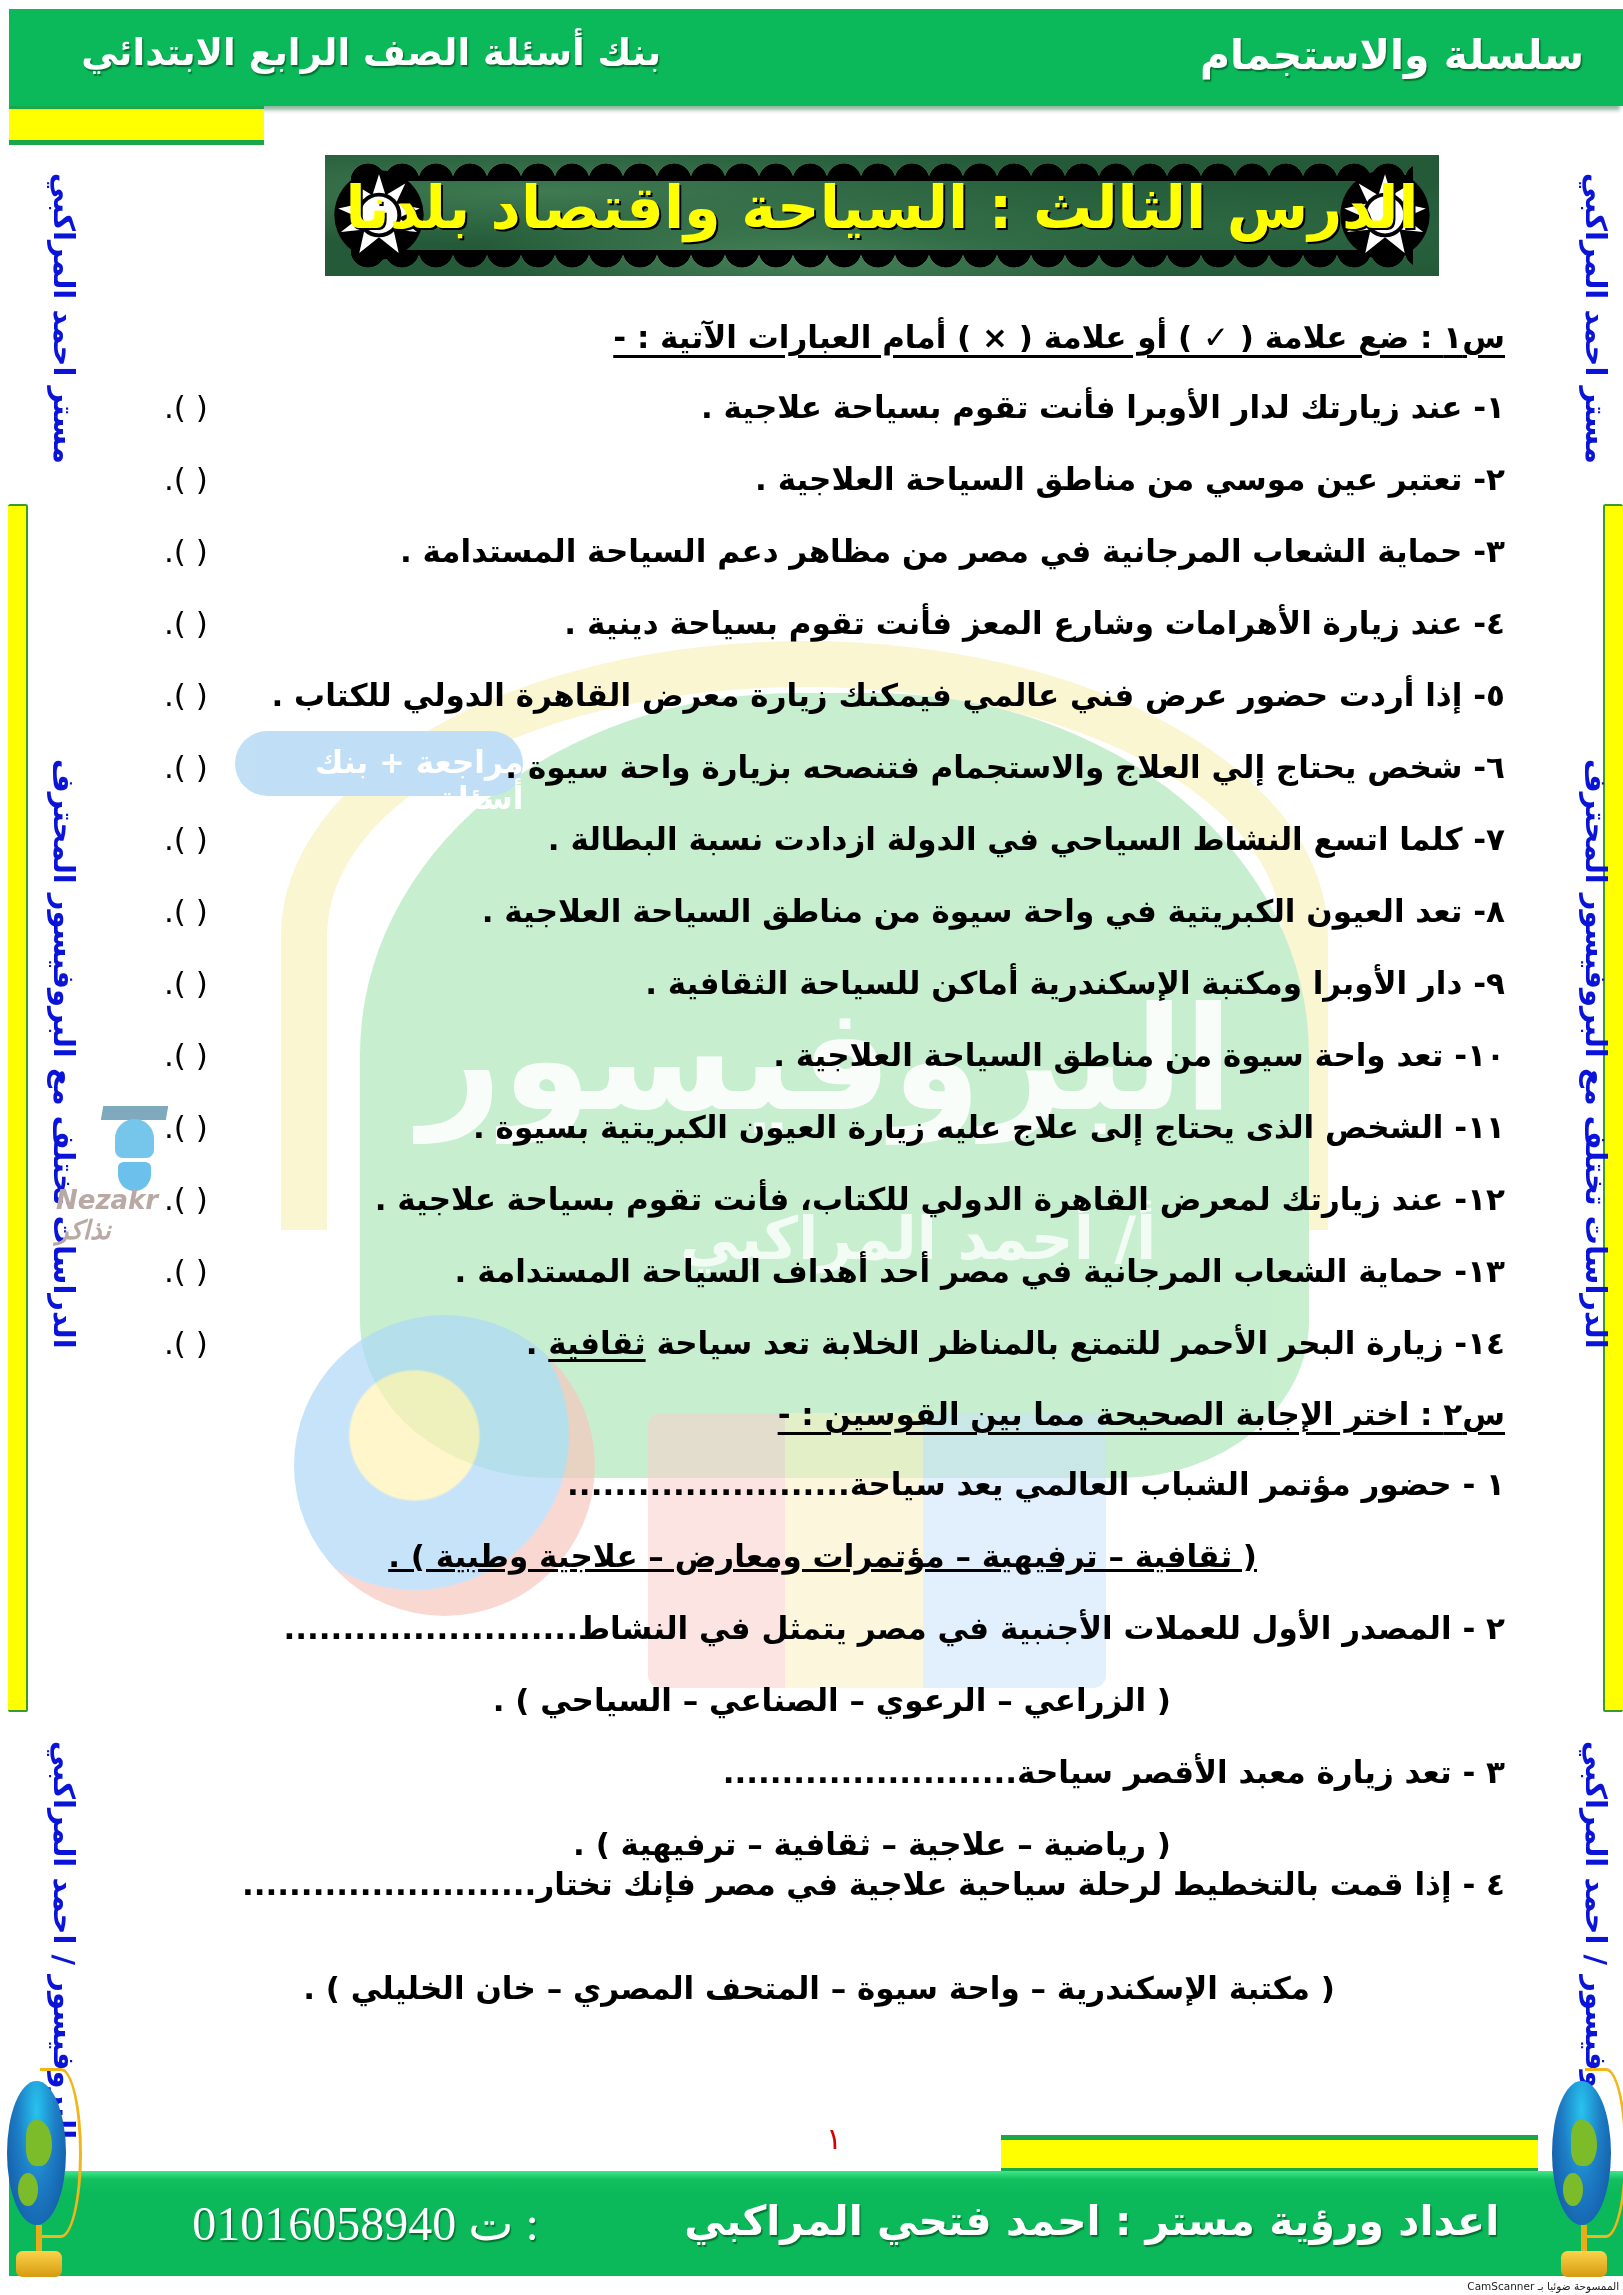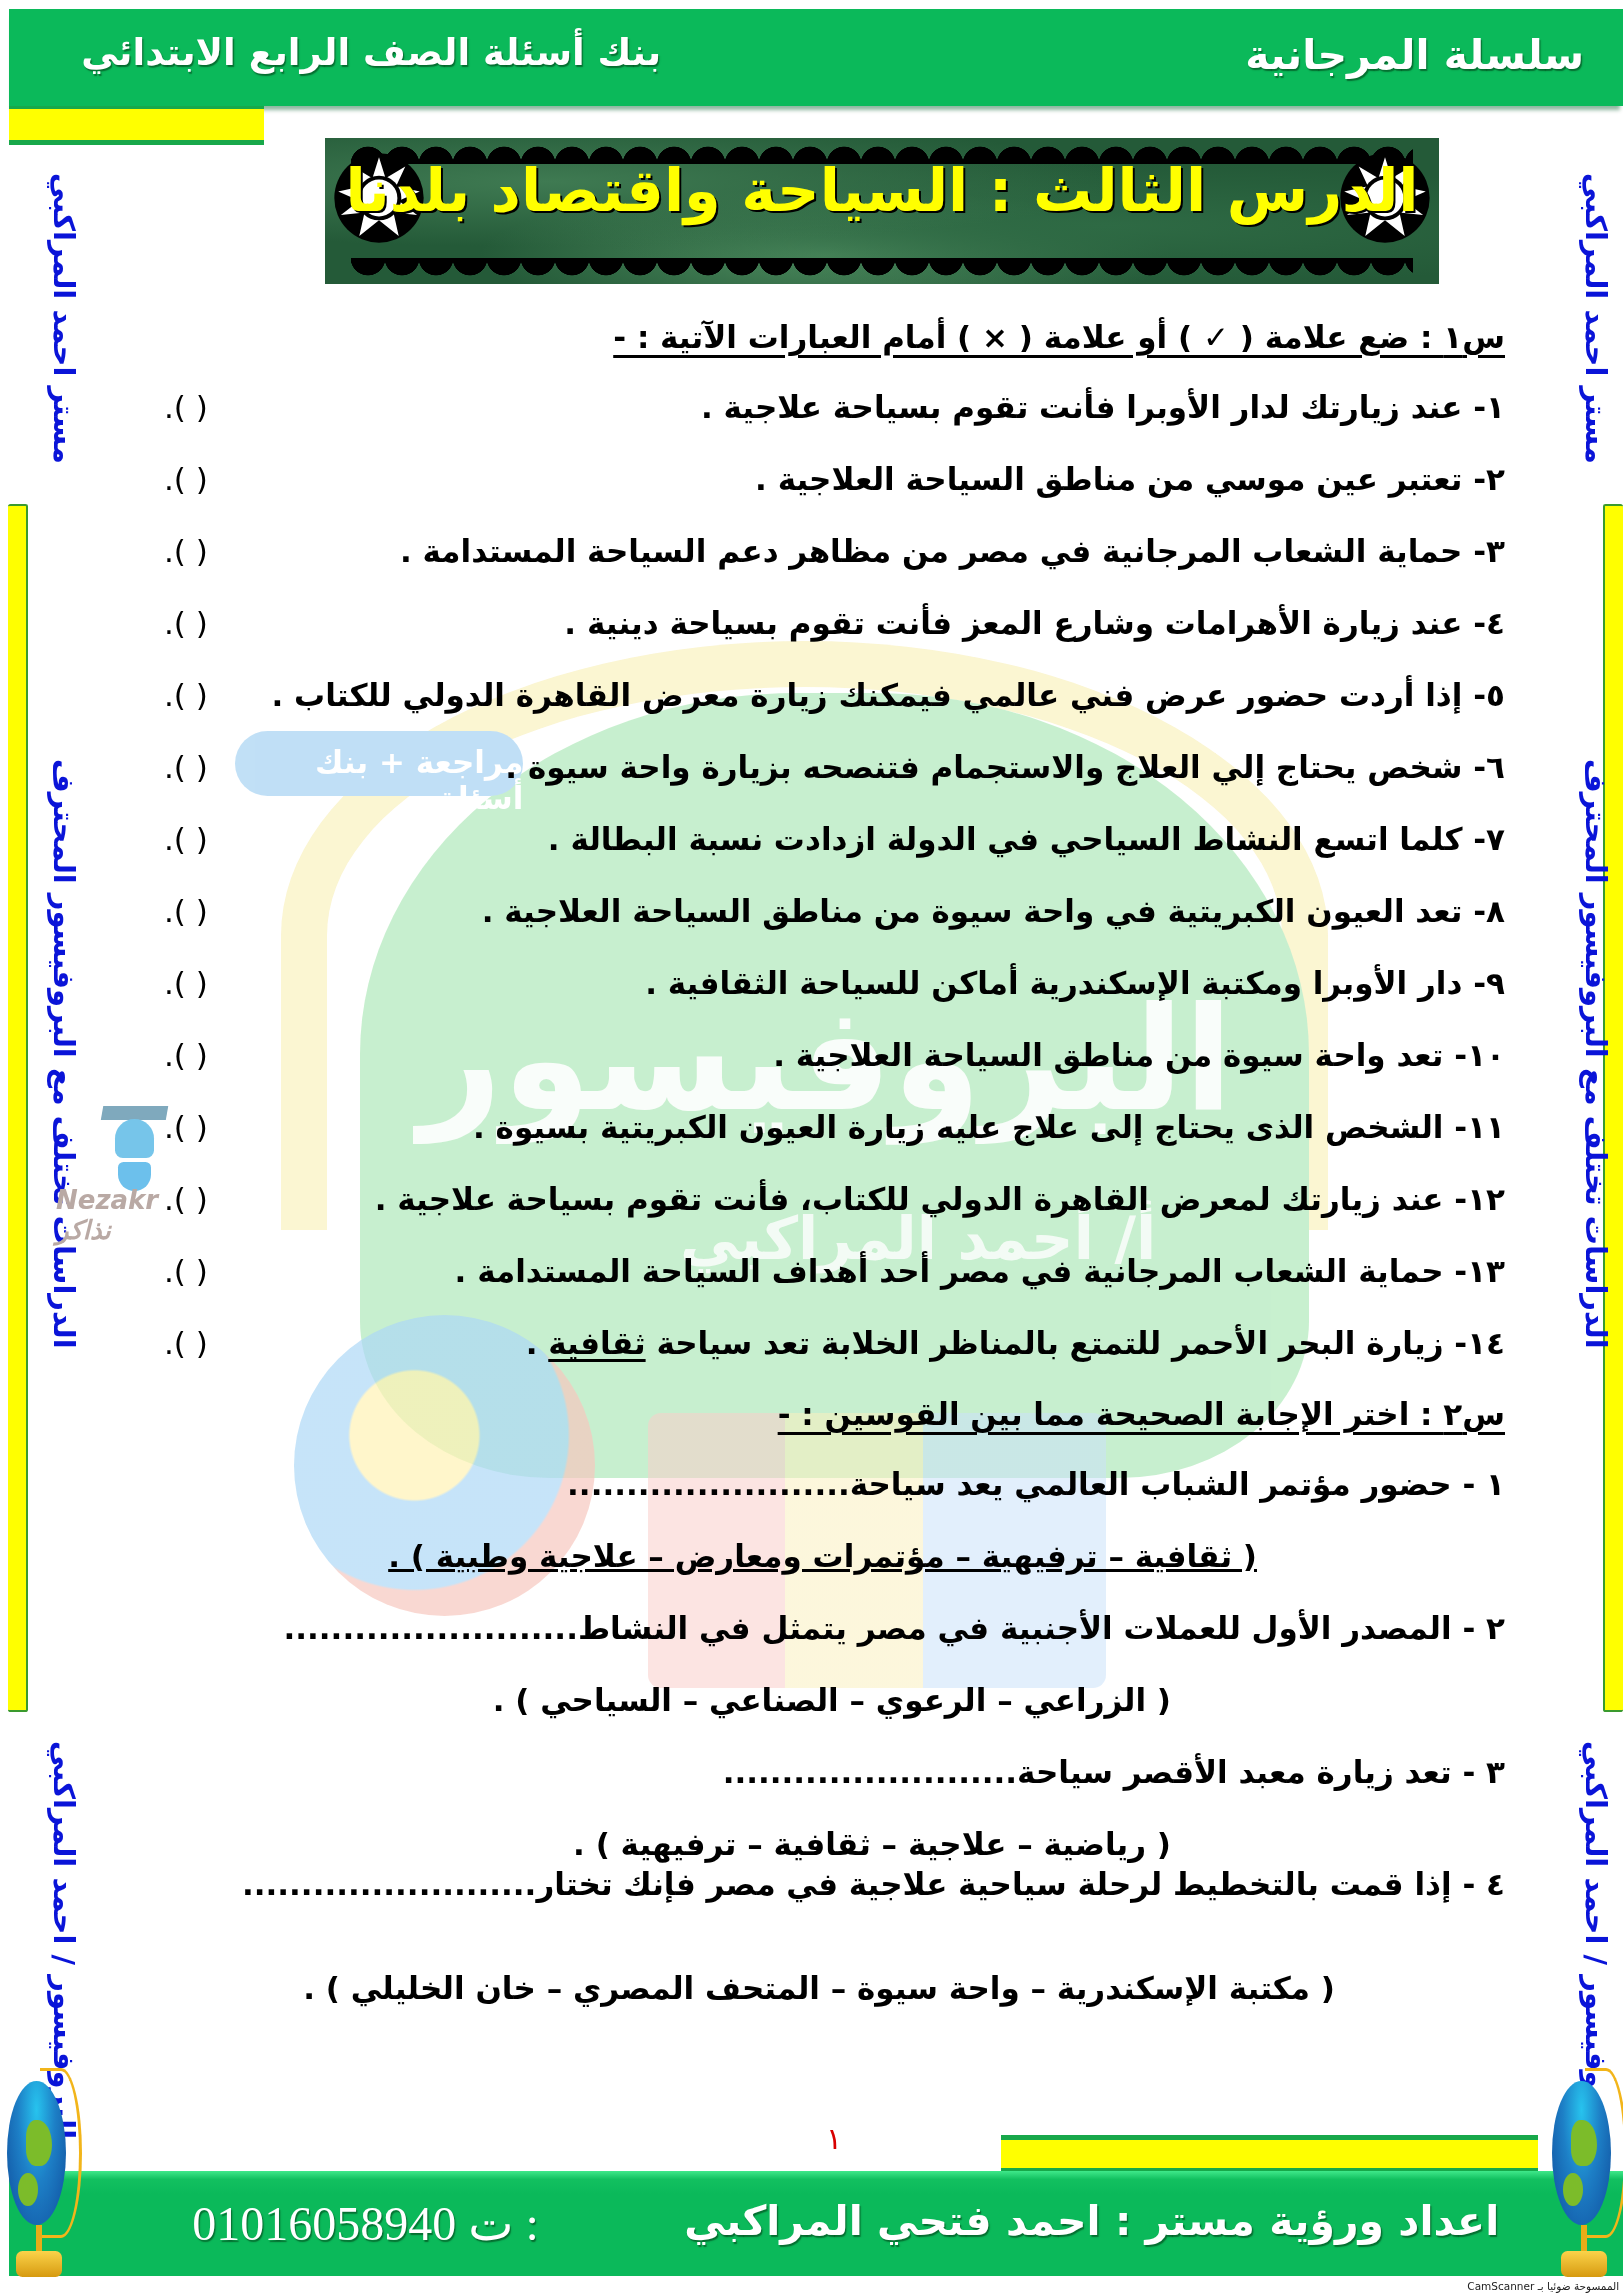--- a/index.html
+++ b/index.html
@@ -25,21 +25,21 @@
     color:#ffffff; font-size:37px; font-weight:bold;
     text-shadow:1.3px 2px 1.3px rgba(0,60,20,.6);
   }
   .header-yellow {
     position:absolute; left:9.2px; top:106px; width:255px; height:39px;
     background:#ffff00; border-top:3.9px solid #18a84a; border-bottom:5.2px solid #18a84a;
     box-sizing:border-box;
   }
   
   .banner {
-    position:absolute; left:325px; top:138px; width:1114px; height:146px;
+    position:absolute; left:325px; top:155px; width:1114px; height:121px;
     background:
       radial-gradient(ellipse at 20% 30%, #3f7a52 0%, transparent 45%),
       radial-gradient(ellipse at 70% 60%, #2e6a44 0%, transparent 50%),
       radial-gradient(ellipse at 45% 80%, #4d8a5e 0%, transparent 40%),
       #245a38;
     overflow:hidden;
   }
   .banner-scallop {
     position:absolute; left:26px; right:26px; height:26px;
     background:radial-gradient(circle at 50% 100%, #000 55%, transparent 57%) 0 0/34px 26px repeat-x;
@@ -196,21 +196,21 @@
   }
   .globe-stem { position:absolute; left:29px; top:170px; width:6.5px; height:29px; background:#e8ac18; }
   .camscanner {
     position:absolute; right:3.9px; top:2280px; font-size:10.5px; color:#222;margin-left:19px;
   }
 </style>
 </head>
 <body>
 
 <div class="header">
-  <span class="header-title-right">سلسلة المرجانية</span>
+  <span class="header-title-right">سلسلة والاستجمام</span>
   <span class="header-title-left">بنك أسئلة الصف الرابع الابتدائي</span>
 </div>
 <div class="header-yellow"></div>
 
 <div class="banner">
   <div class="banner-scallop top"></div>
   <div class="banner-scallop bottom"></div>
   <svg class="banner-sun left" viewBox="0 0 140 140">
     <ellipse cx="70" cy="70" rx="68" ry="68" fill="#000"></ellipse>
     <polygon fill="#fff" points="70,8 80,40 110,22 96,52 132,60 100,74 128,96 92,92 100,128 70,104 40,128 48,92 12,96 40,74 8,60 44,52 30,22 60,40"></polygon>

